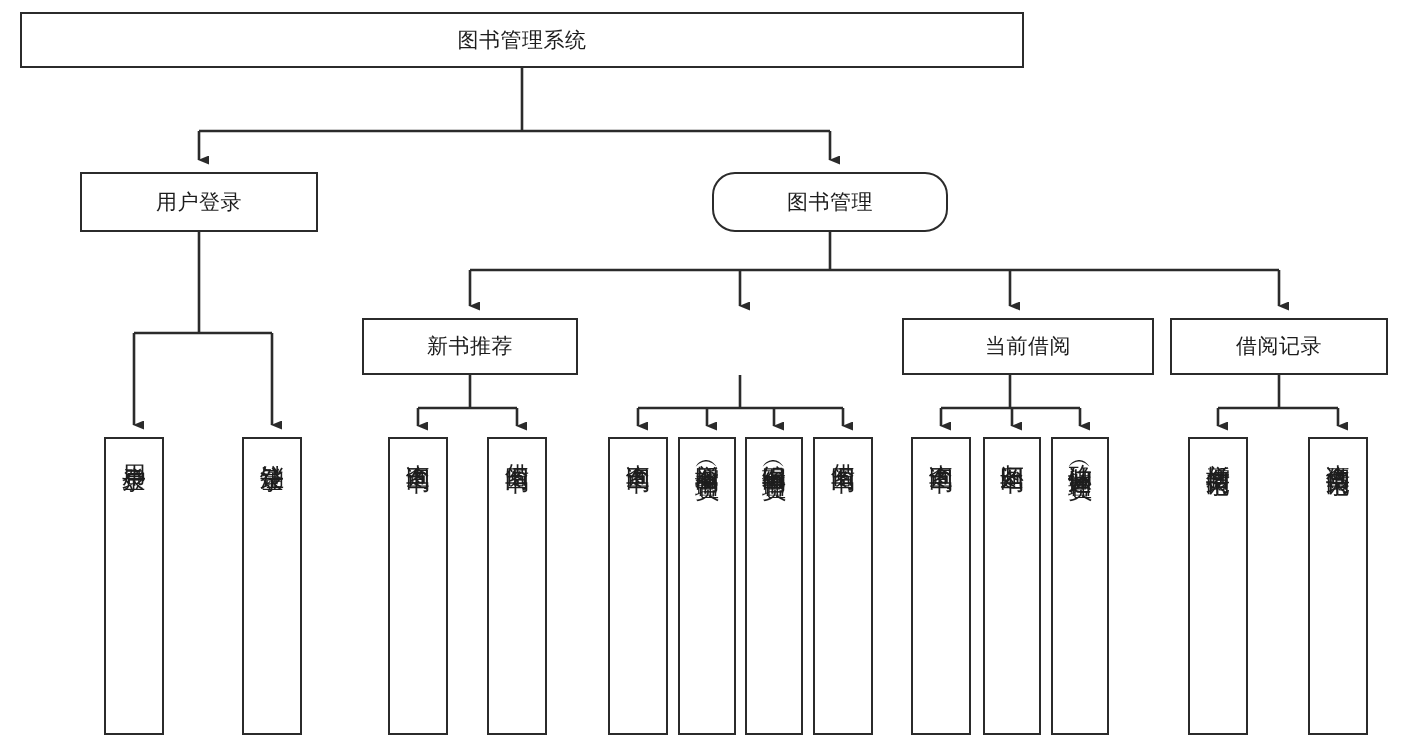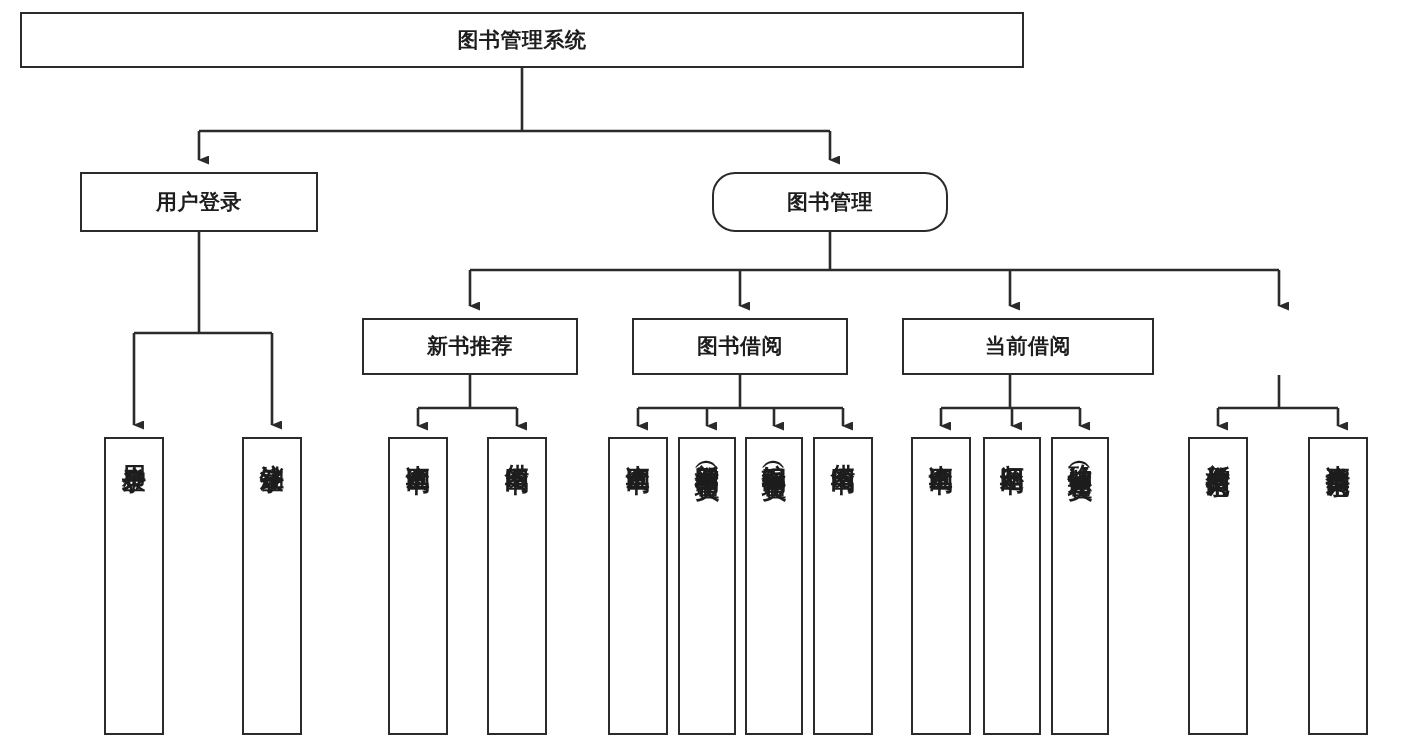--- a/index.html
+++ b/index.html
@@ -8,21 +8,20 @@
     padding: 0;
     background: #ffffff;
   }
   #canvas {
     position: relative;
     width: 1405px;
     height: 747px;
     background: #ffffff;
     font-family: "DejaVu Sans", "Liberation Sans", sans-serif;
     overflow: hidden;
-    font-weight: bold;
   }
   svg#wires {
     position: absolute;
     left: 0;
     top: 0;
     width: 1405px;
     height: 747px;
     pointer-events: none;
   }
   .node {
@@ -132,25 +131,25 @@
   <div class="node horiz" style="left:80px; top:172px; width:238px; height:60px;">
     <span class="node-label">用户登录</span>
   </div>
   <div class="node horiz" style="left:712px; top:172px; width:236px; height:60px;border-radius:23px;">
     <span class="node-label">图书管理</span>
   </div>
 
   <div class="node horiz" style="left:362px; top:318px; width:216px; height:57px;">
     <span class="node-label">新书推荐</span>
   </div>
-  <div class="node horiz" style="left:632px; top:318px; width:216px; height:57px;">
-    <span class="node-label">图书借阅</span>
-  </div>
   <div class="node horiz" style="left:902px; top:318px; width:252px; height:57px;">
     <span class="node-label">当前借阅</span>
+  </div>
+  <div class="node horiz" style="left:1170px; top:318px; width:218px; height:57px;">
+    <span class="node-label">借阅记录</span>
   </div>
 
   <div class="node vert" style="left:104px; top:437px; width:60px; height:298px;">
     <span class="node-label">用户登录</span>
   </div>
   <div class="node vert" style="left:242px; top:437px; width:60px; height:298px;">
     <span class="node-label">注销登录</span>
   </div>
 
   <div class="node vert" style="left:388px; top:437px; width:60px; height:298px;">

